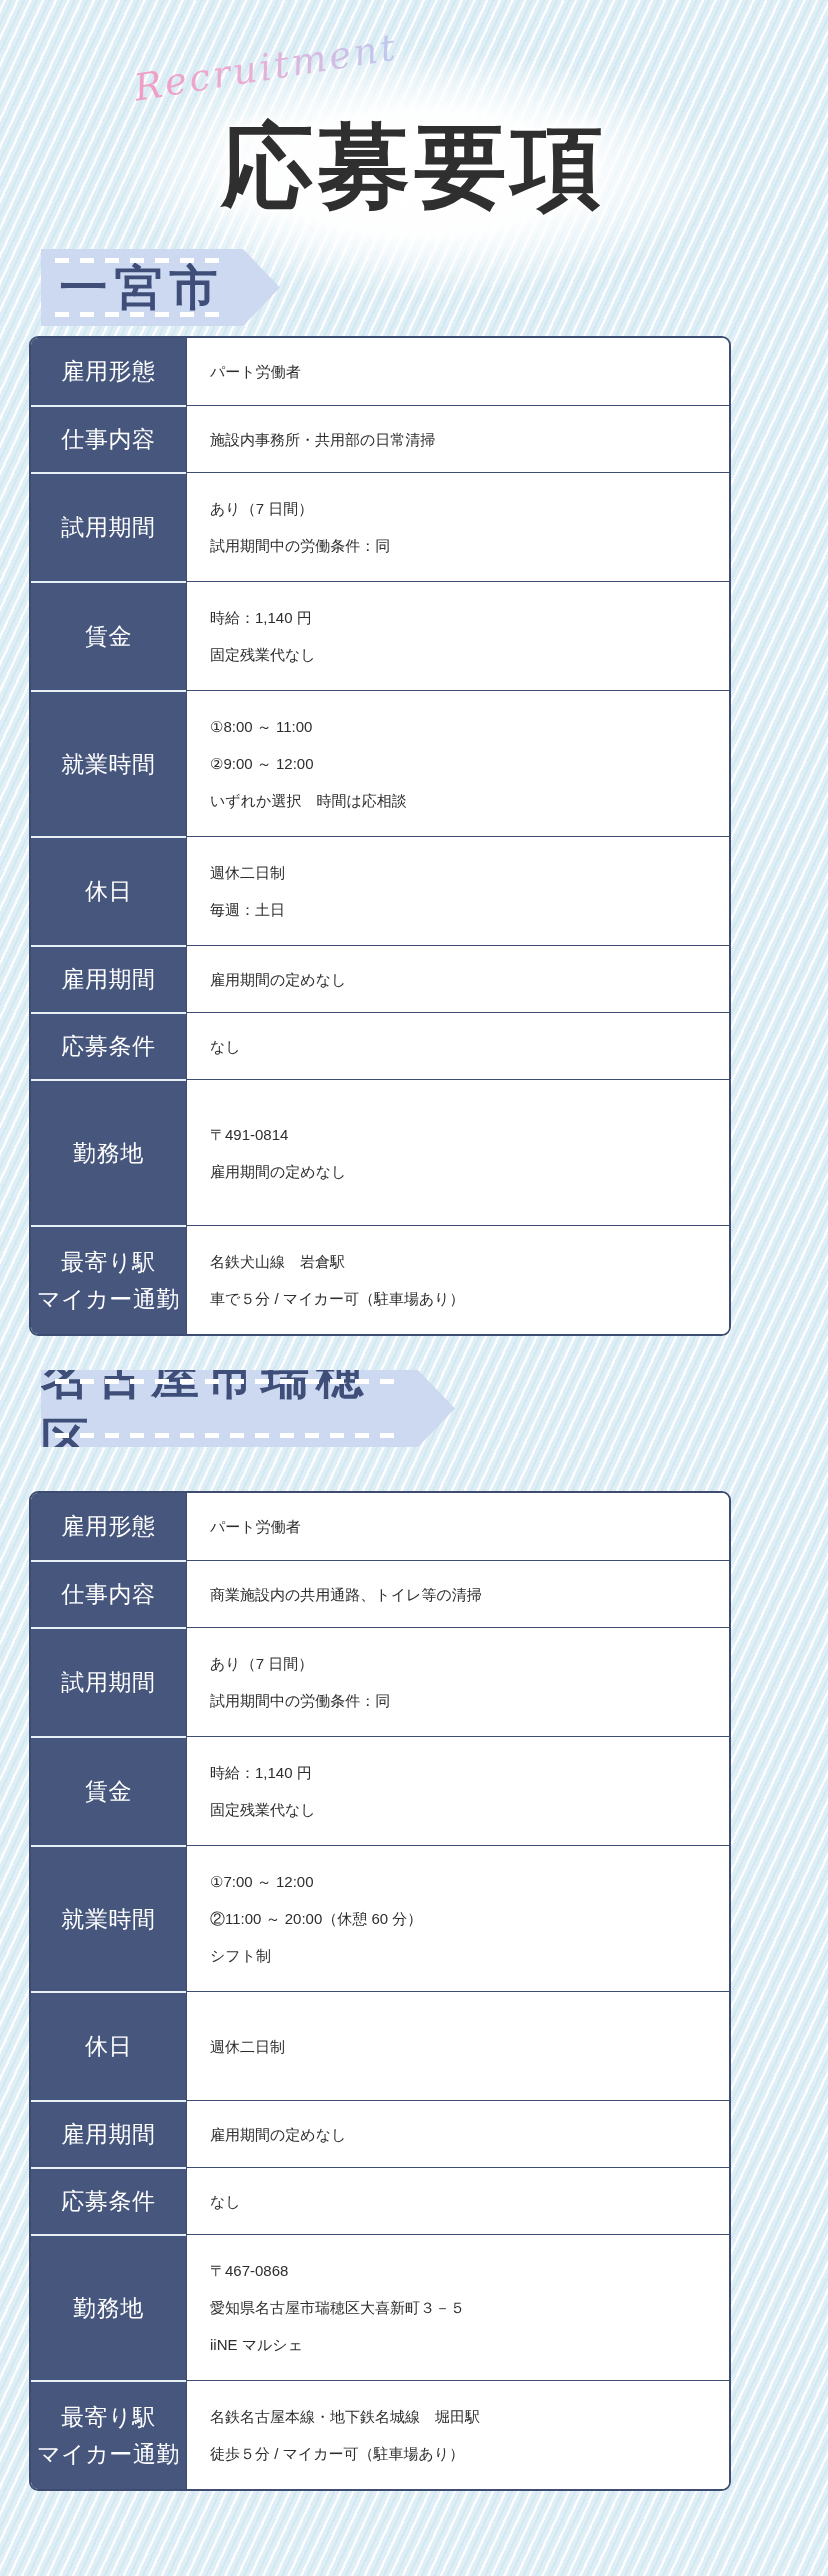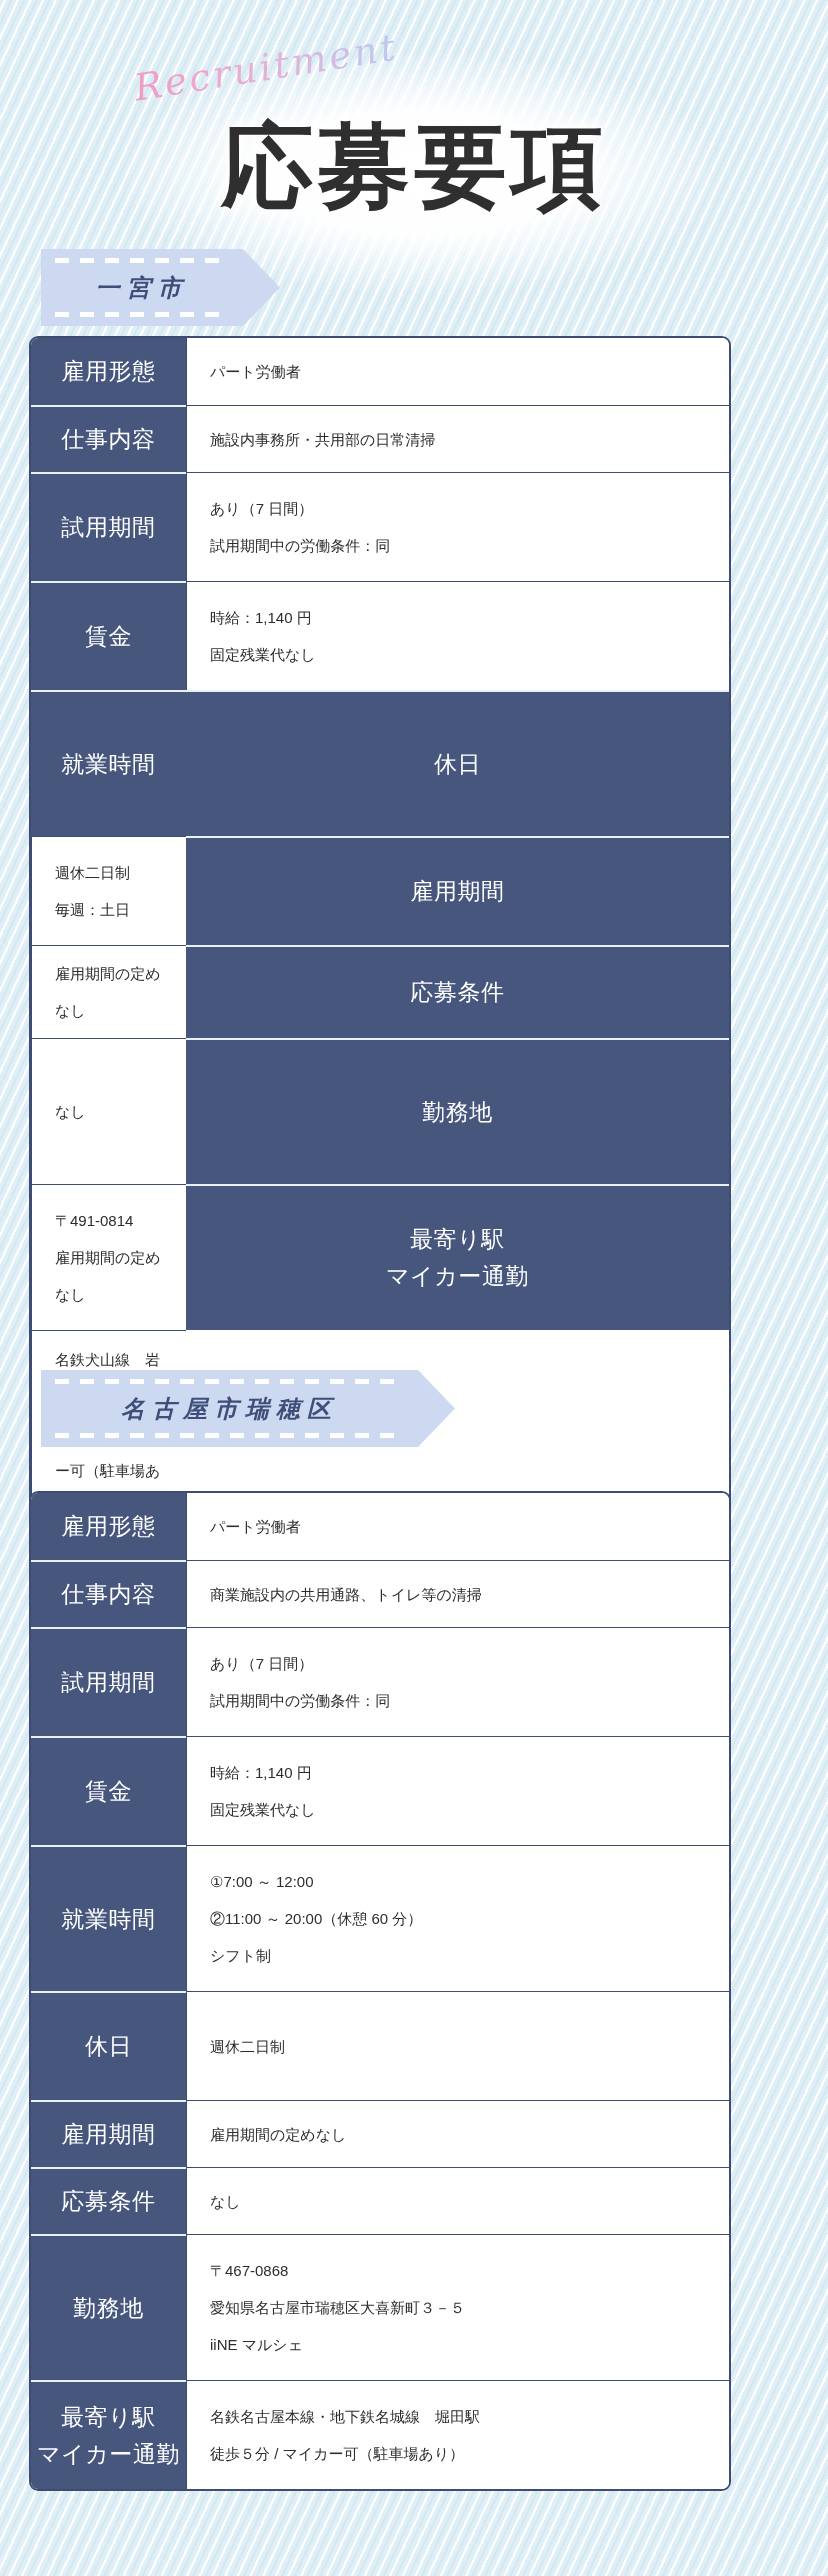--- a/index.html
+++ b/index.html
@@ -52,21 +52,21 @@
     padding-right:37px;
   }
   .ribbon::before,.ribbon::after{
     content:""; position:absolute; left:14px; right:53px; height:5.2px;
     background:repeating-linear-gradient(90deg,#fff 0 14px, rgba(255,255,255,0) 14px 25px);
   }
   .ribbon::before{ top:8.6px; }
   .ribbon::after{ bottom:8.6px; }
   .ribbon-label{
     font-family:"Liberation Serif", serif; font-weight:600;
-    font-size:24px; letter-spacing:7px; color:#3f4e78;font-style:italic;
+    font-size:48px; letter-spacing:7px; color:#3f4e78;
   }
   .section-0 .ribbon{ top:249px;  width:239px; }
   .section-1 .ribbon{ top:1370px; width:414px; }
 
   
   .job-table{
     position:absolute; left:29px; width:702px;
     border:2.3px solid #3e4c72; border-radius:9.2px; overflow:hidden;
     background:#fff; display:grid; grid-template-columns:155px 1fr;
   }
@@ -126,20 +126,25 @@
           <div class="cell-label h2 bt">
             <div>賃金</div>
           </div>
           <div class="cell-value h2 bt">
             <p>時給：1,140 円</p>
             <p>固定残業代なし</p>
           </div>
           <div class="cell-label h3 bt">
             <div>就業時間</div>
           </div>
+          <div class="cell-value h3 bt">
+            <p>①8:00 ～ 11:00</p>
+            <p>②9:00 ～ 12:00</p>
+            <p>いずれか選択　時間は応相談</p>
+          </div>
           <div class="cell-label h2 bt">
             <div>休日</div>
           </div>
           <div class="cell-value h2 bt">
             <p>週休二日制</p>
             <p>毎週：土日</p>
           </div>
           <div class="cell-label h1 bt">
             <div>雇用期間</div>
           </div>

